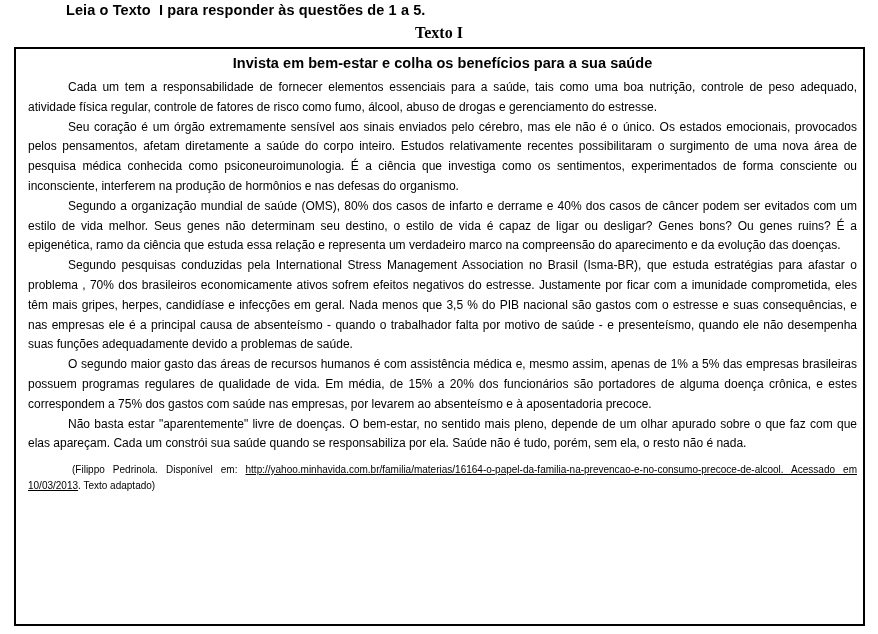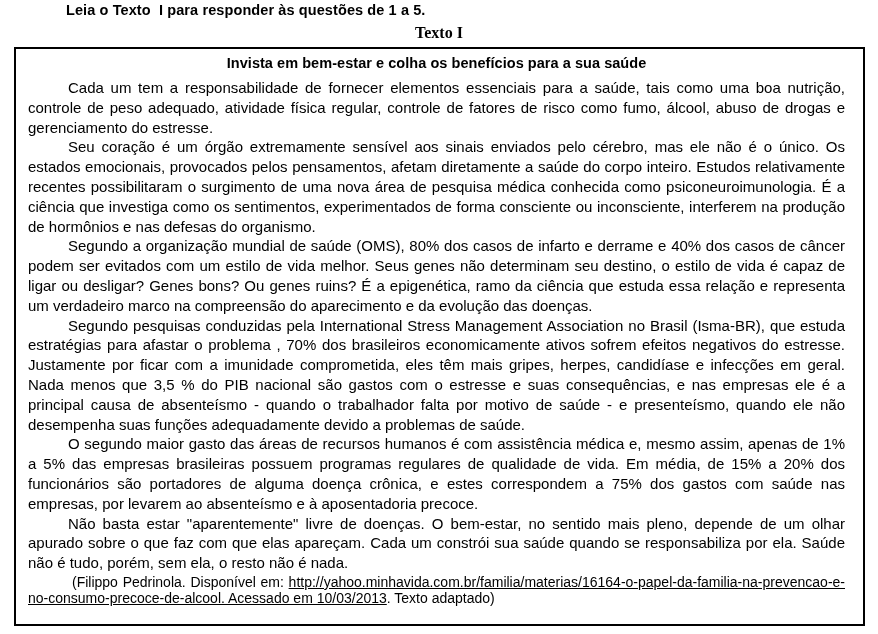--- a/index.html
+++ b/index.html
@@ -49,48 +49,48 @@
 
   
   .text-box {
     position: absolute;
     left: 14px;
     top: 47px;
     width: 851px;
     height: 579px;
     box-sizing: border-box;
     border: 2px solid #000000;
-    padding: 5px 18px 0 12px;
+    padding: 5px 6px 0 12px;
     background: #ffffff;
     overflow: hidden;
   }
 
   .box-title {
     text-align: center;
     font-size: 14.5px;
     font-weight: bold;
     margin: 1px 0 7px 0;
     letter-spacing: 0.05px;
   }
 
   .para {
     margin: 0 0 0 0;
     text-align: justify;
     text-justify: inter-word;
-    font-size: 15px;
+    font-size: 12px;
     line-height: 19.8px;
     text-indent: 40px;
     hyphens: none;
   }
 
   .source {
-    margin-top: 1px;
+    margin-top: 8px;
     text-indent: 44px;
     text-align: justify;
-    font-size: 14px;
+    font-size: 10px;
     line-height: 16px;
   }
   .source .link {
     text-decoration: underline;
   }
 </style>
 </head>
 <body>
 
 <div class="page">

